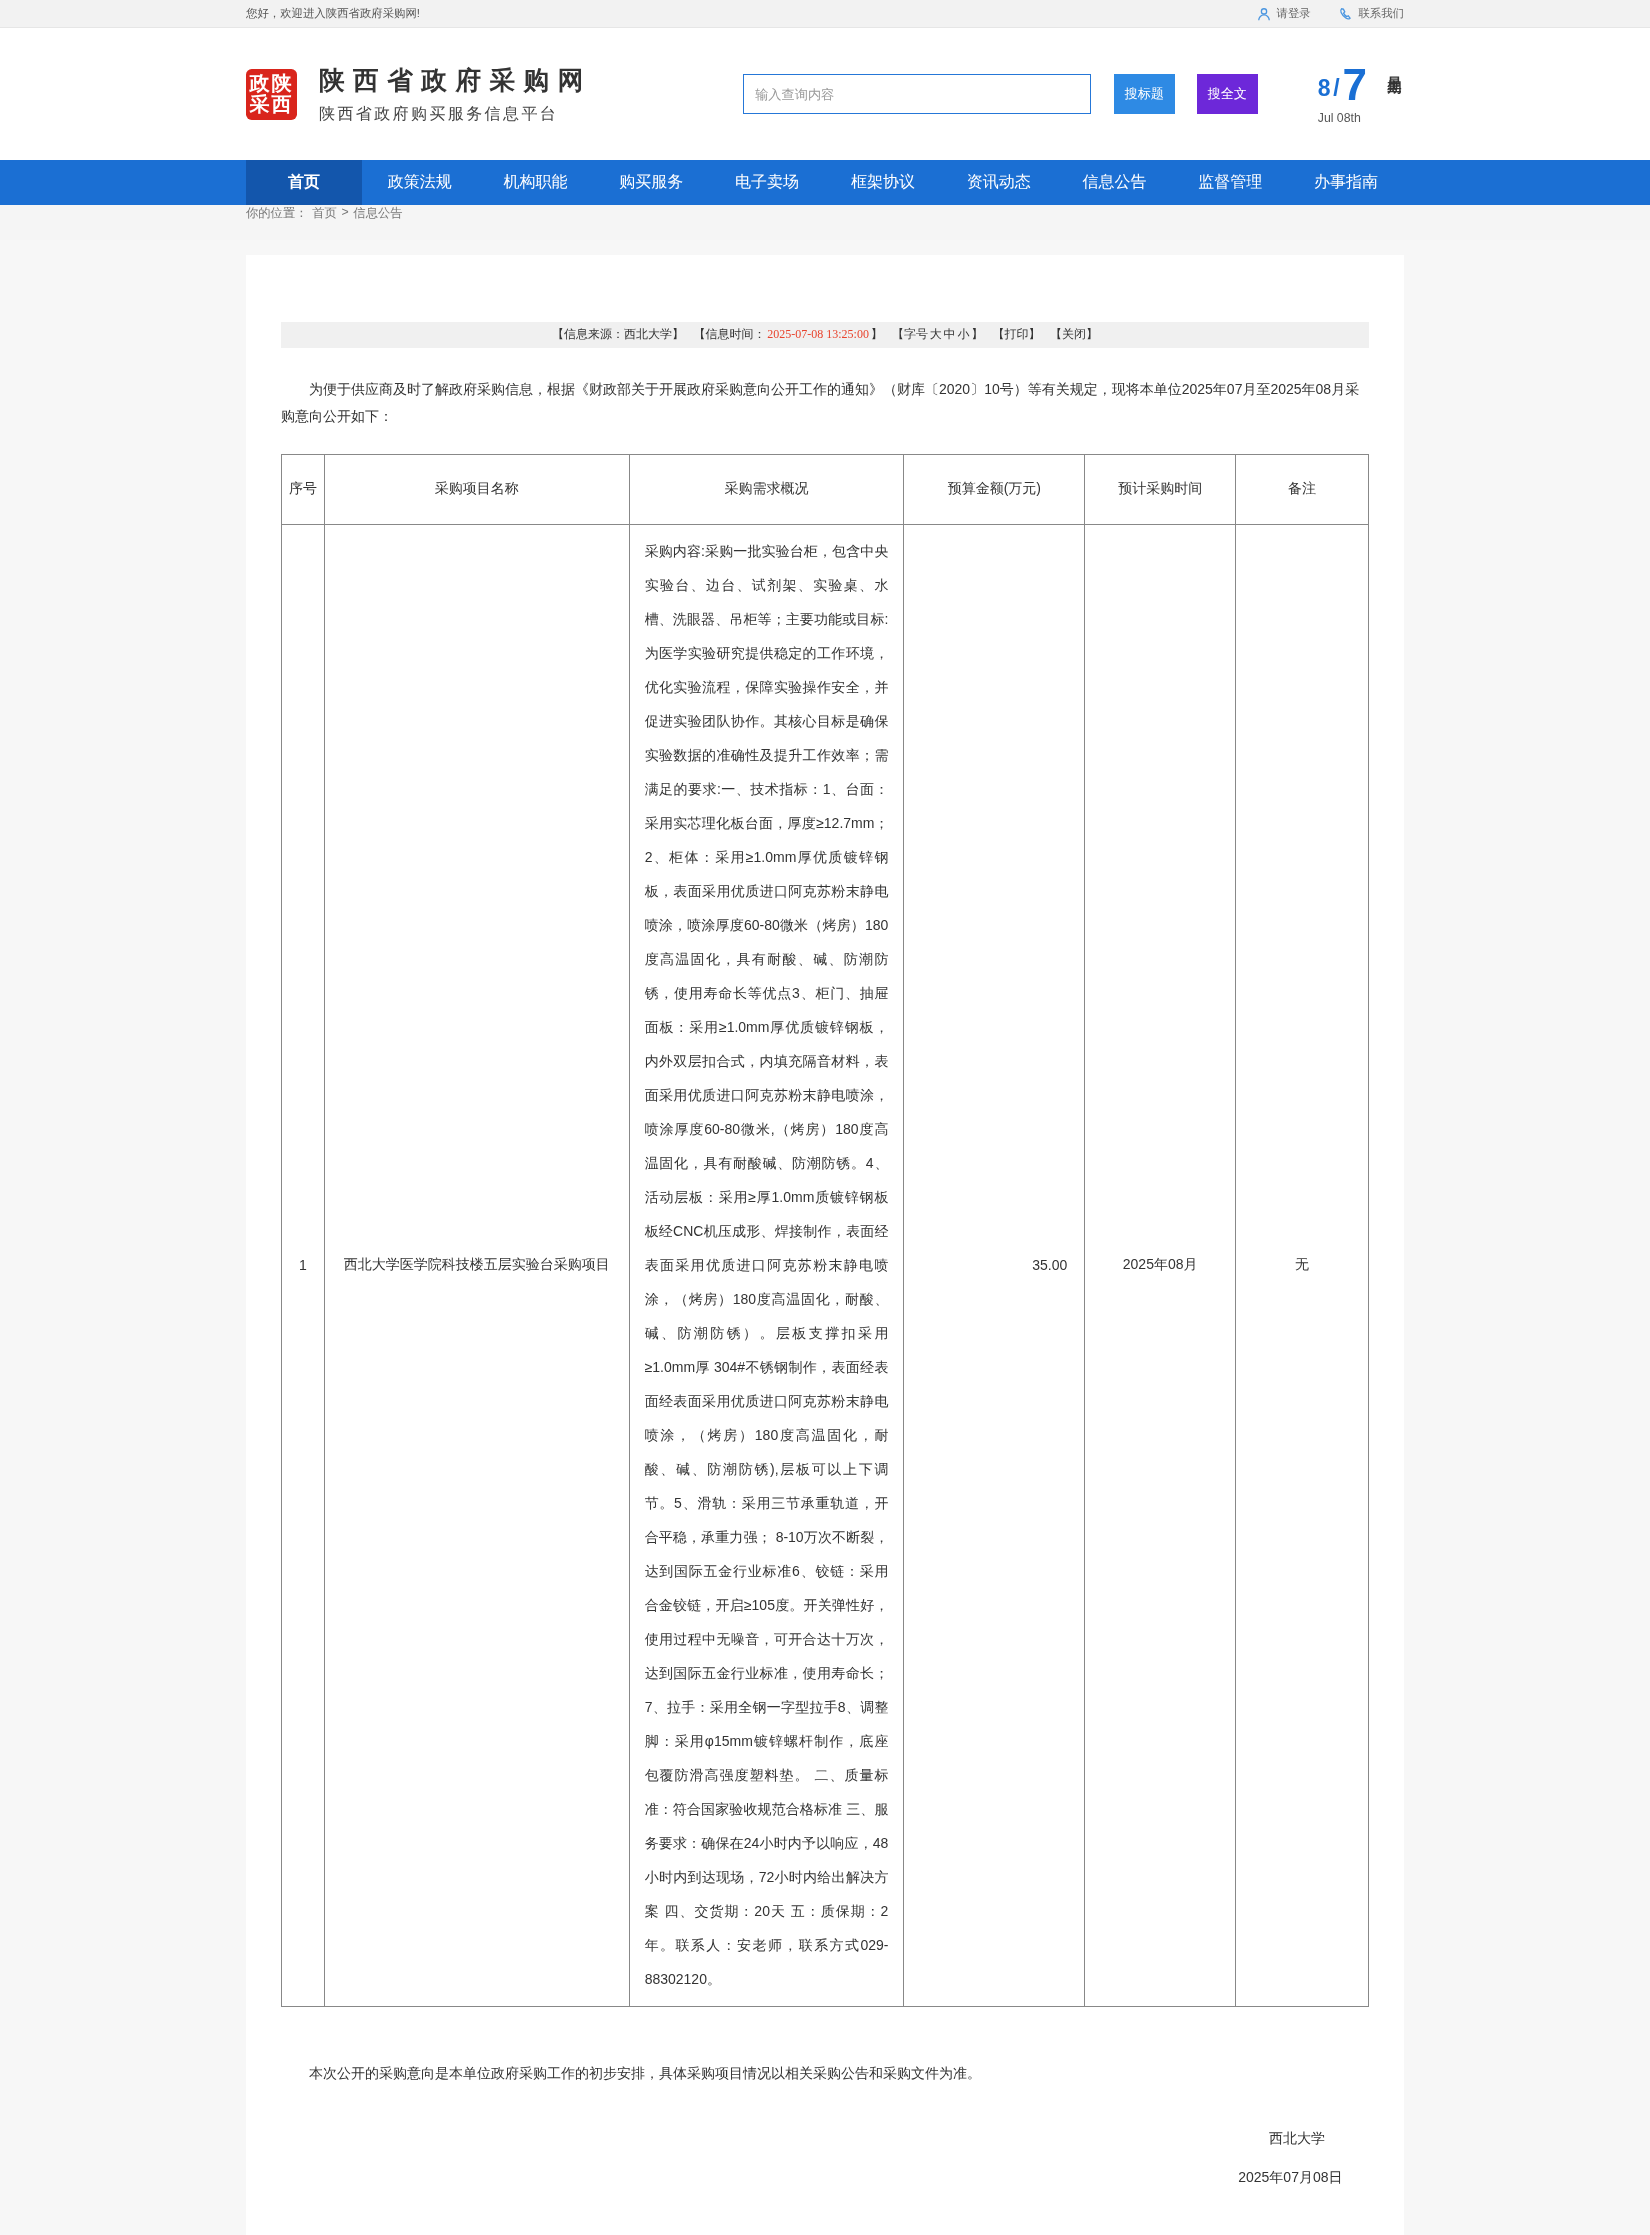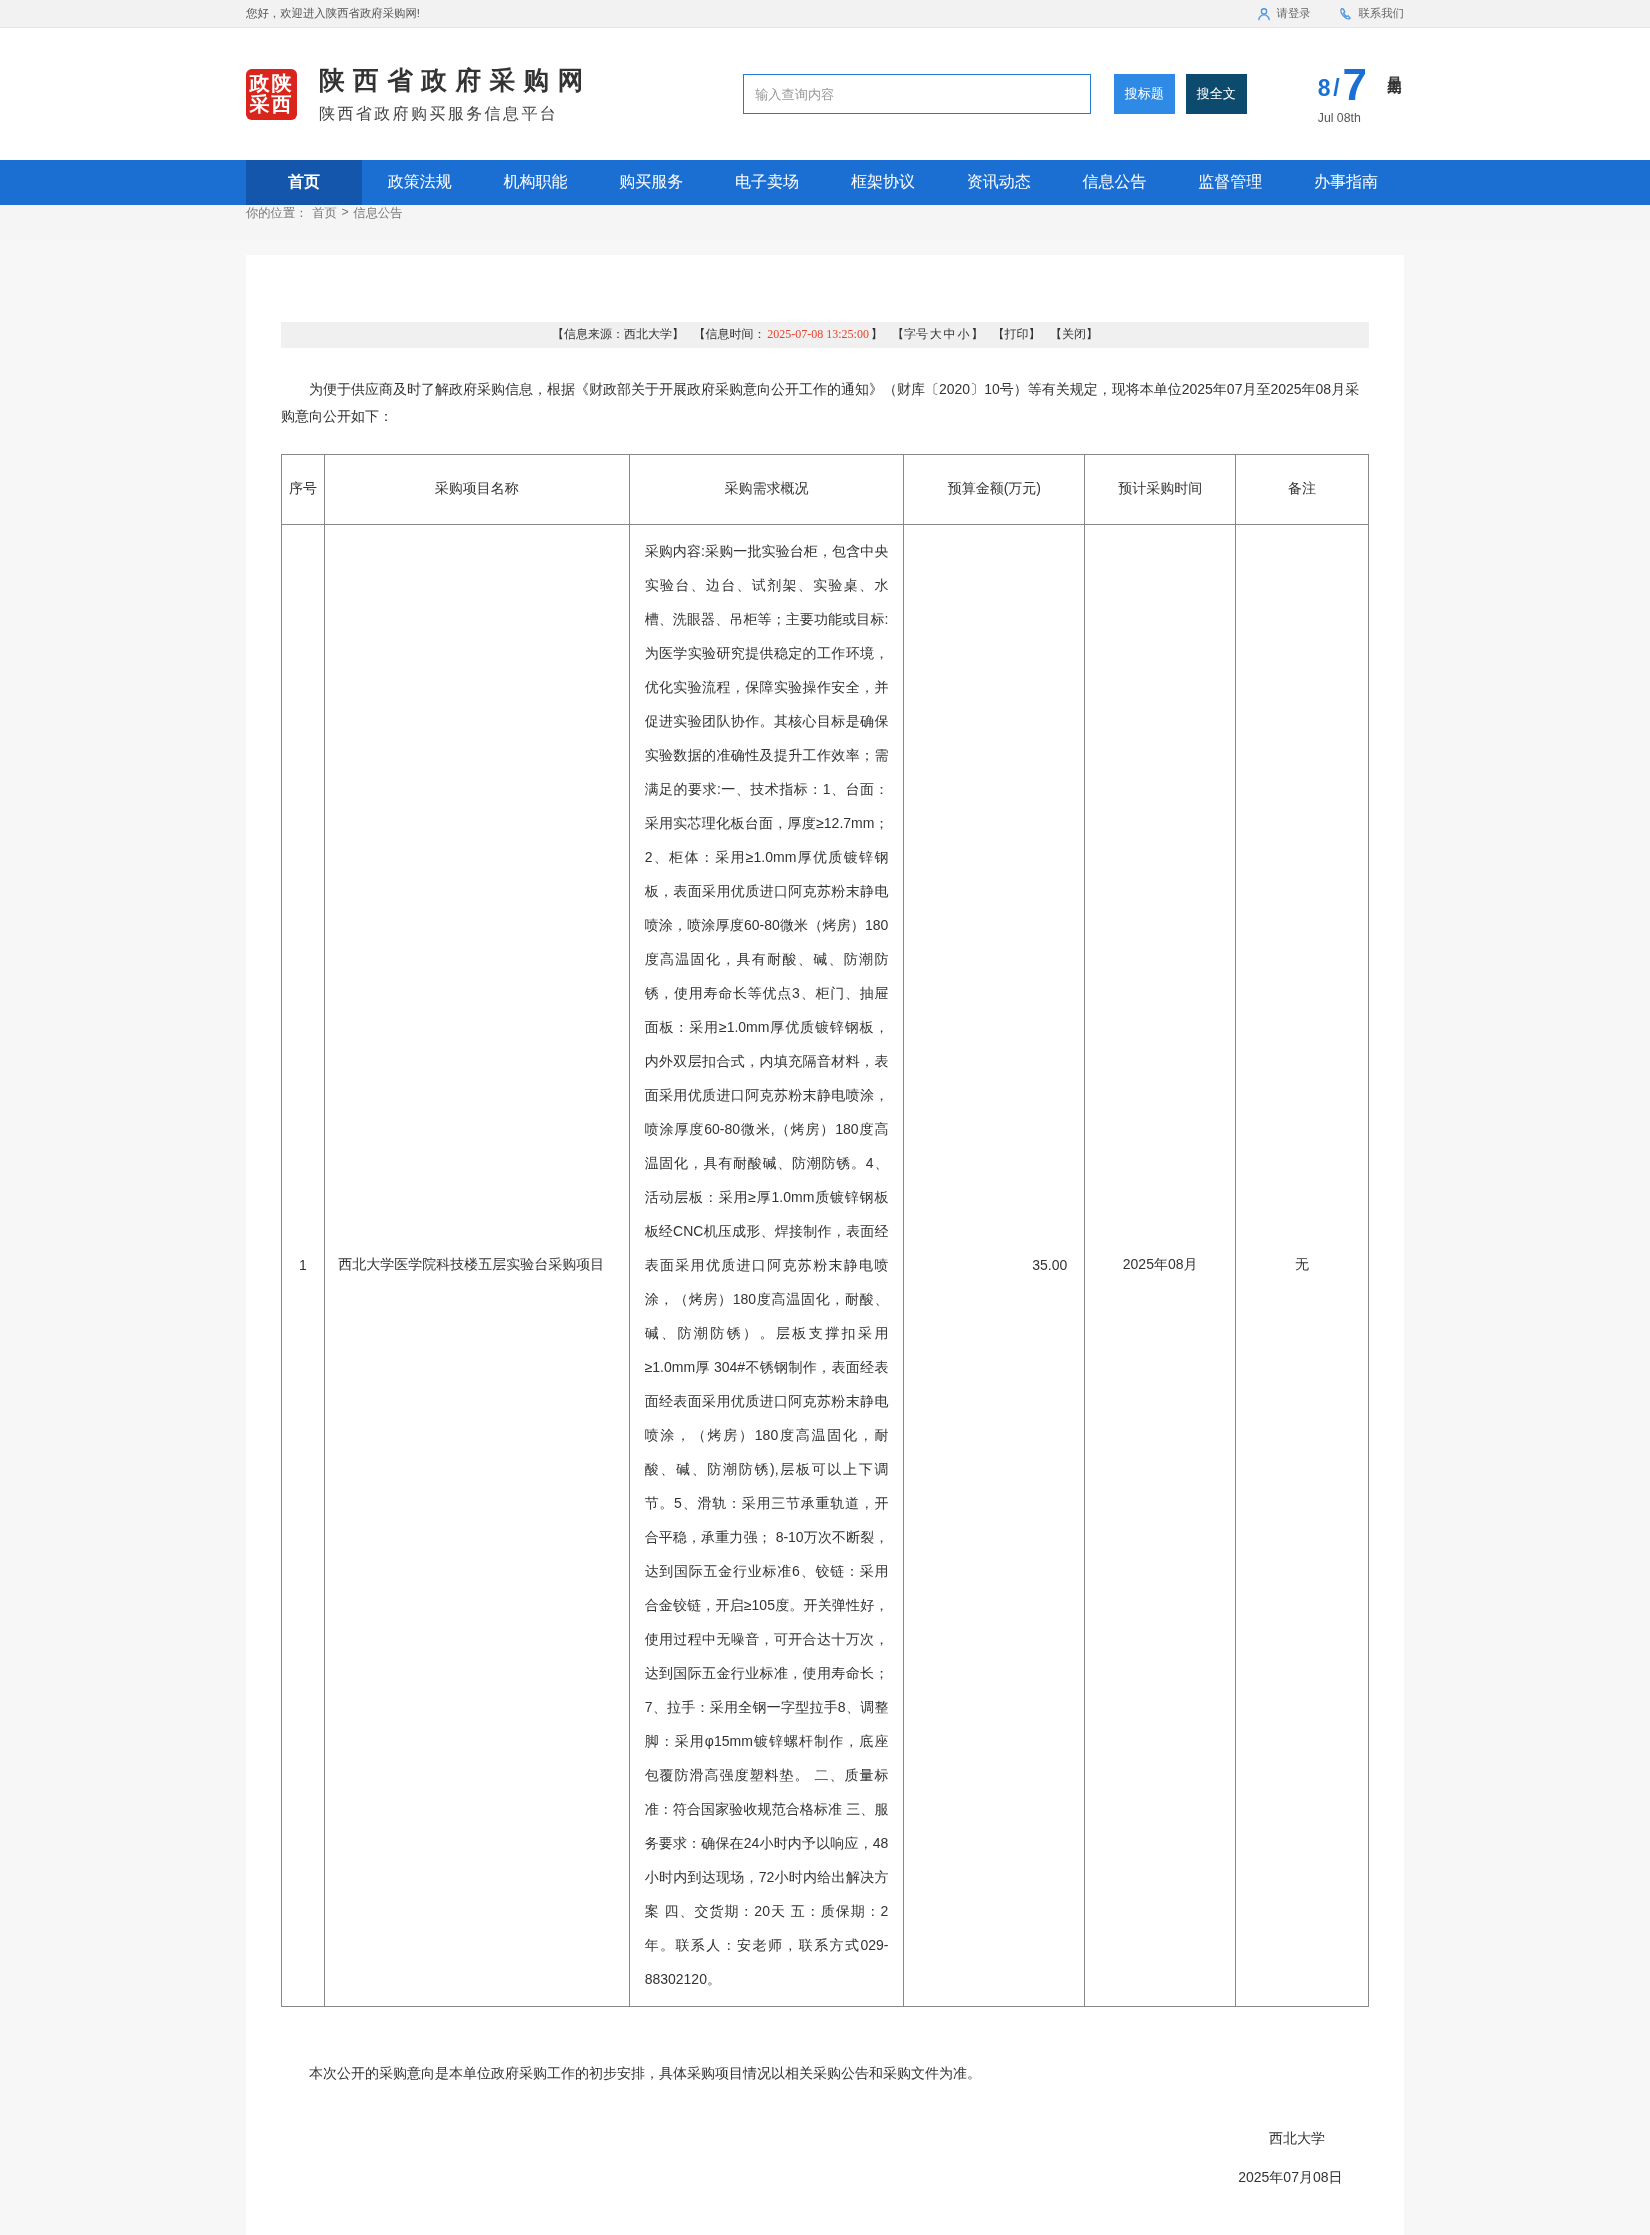--- a/index.html
+++ b/index.html
@@ -30,21 +30,21 @@
   .site-name { font-size:25.6px; font-weight:bold; letter-spacing:8.5px; color:#333; }
   .site-subtitle { font-size:16px; color:#444; margin-top:6.6px; letter-spacing:2.4px; }
   .search-area { margin-left:151px; display:flex; align-items:center; }
   .search-input {
     width:348px; height:40px; border:1.9px solid #2577d8; padding:0 11.4px; font-size:13.2px;
     color:#333; outline:none; background:#fff;
   }
   .search-input::placeholder { color:#999; }
   .search-btn { height:40px; width:61px; border:none; color:#fff; font-size:13.2px; cursor:pointer; }
   .btn-title { background:#2e8ae4; margin-left:23px; }
-  .btn-full  { background:#0c4a6e; margin-left:11px;text-align:center; }
+  .btn-full  { background:#6d28d9; margin-left:22px;text-align:center; }
   .date-block { margin-left:auto; display:flex; align-items:flex-start; gap:19px; padding-top:3.8px; }
   .date-nums { text-align:left; color:#1a6fd4; }
   .date-md { display:flex; align-items:flex-end; font-weight:bold; }
   .date-month { font-size:23px; line-height:1; padding-bottom:4.7px; }
   .date-slash { font-size:23px; line-height:1; padding:0 2.8px 4.7px; }
   .date-day { font-size:44px; line-height:0.9; }
   .date-en { color:#555; font-size:12.3px; margin-top:5.7px; }
   .weekday {
     writing-mode:vertical-rl; text-orientation:upright; color:#333;
     font-size:14px; letter-spacing:3.8px; height:61px; font-weight:bold;
@@ -82,21 +82,21 @@
   .pg-table { width:1088px; margin:23px auto 0; border-collapse:collapse; }
   .pg-table th, .pg-table td { border:0.9px solid #888; font-size:14px; font-weight:normal; color:#333; vertical-align:middle; }
   .pg-table thead th { height:70px; text-align:center; padding:3.8px 5.7px; }
   .col-no { width:43px; }
   .col-project { width:305px; }
   .col-req { width:275px; }
   .col-budget { width:181px; }
   .col-time { width:151px; }
   .col-note { width:133px; }
   td.cell-no { text-align:center; }
-  td.cell-project { padding:9.5px 13.2px; text-align:left; line-height:1.7;margin-left:24px; }
+  td.cell-project { padding:9.5px 13.2px; text-align:center; line-height:1.7;margin-left:24px; }
   td.cell-req { padding:9.5px 15px; line-height:34px; text-align:justify; }
   td.cell-budget { text-align:right; padding-right:17px; }
   td.cell-time { text-align:center; }
   td.cell-note { text-align:center; }
 
   .closing { width:1088px; margin:53px auto 0; font-size:14px; line-height:1.9; text-indent:2em; }
   .sig-name { width:1088px; margin:44px auto 0; text-align:right; padding-right:44px; font-size:14px; }
   .sig-date { width:1088px; margin:21px auto 0; text-align:right; padding-right:26.5px; font-size:14px; }
 </style>
 </head>

